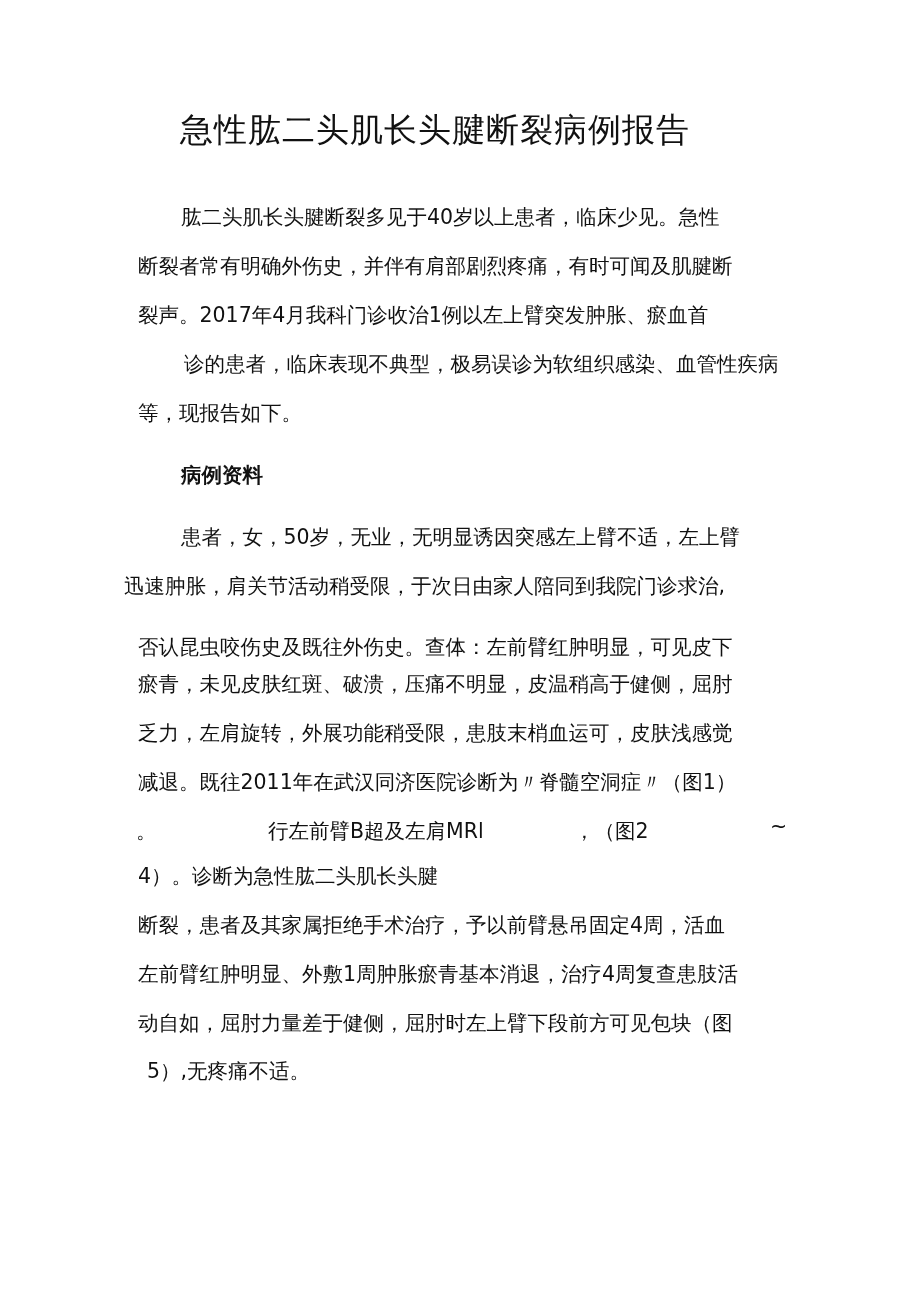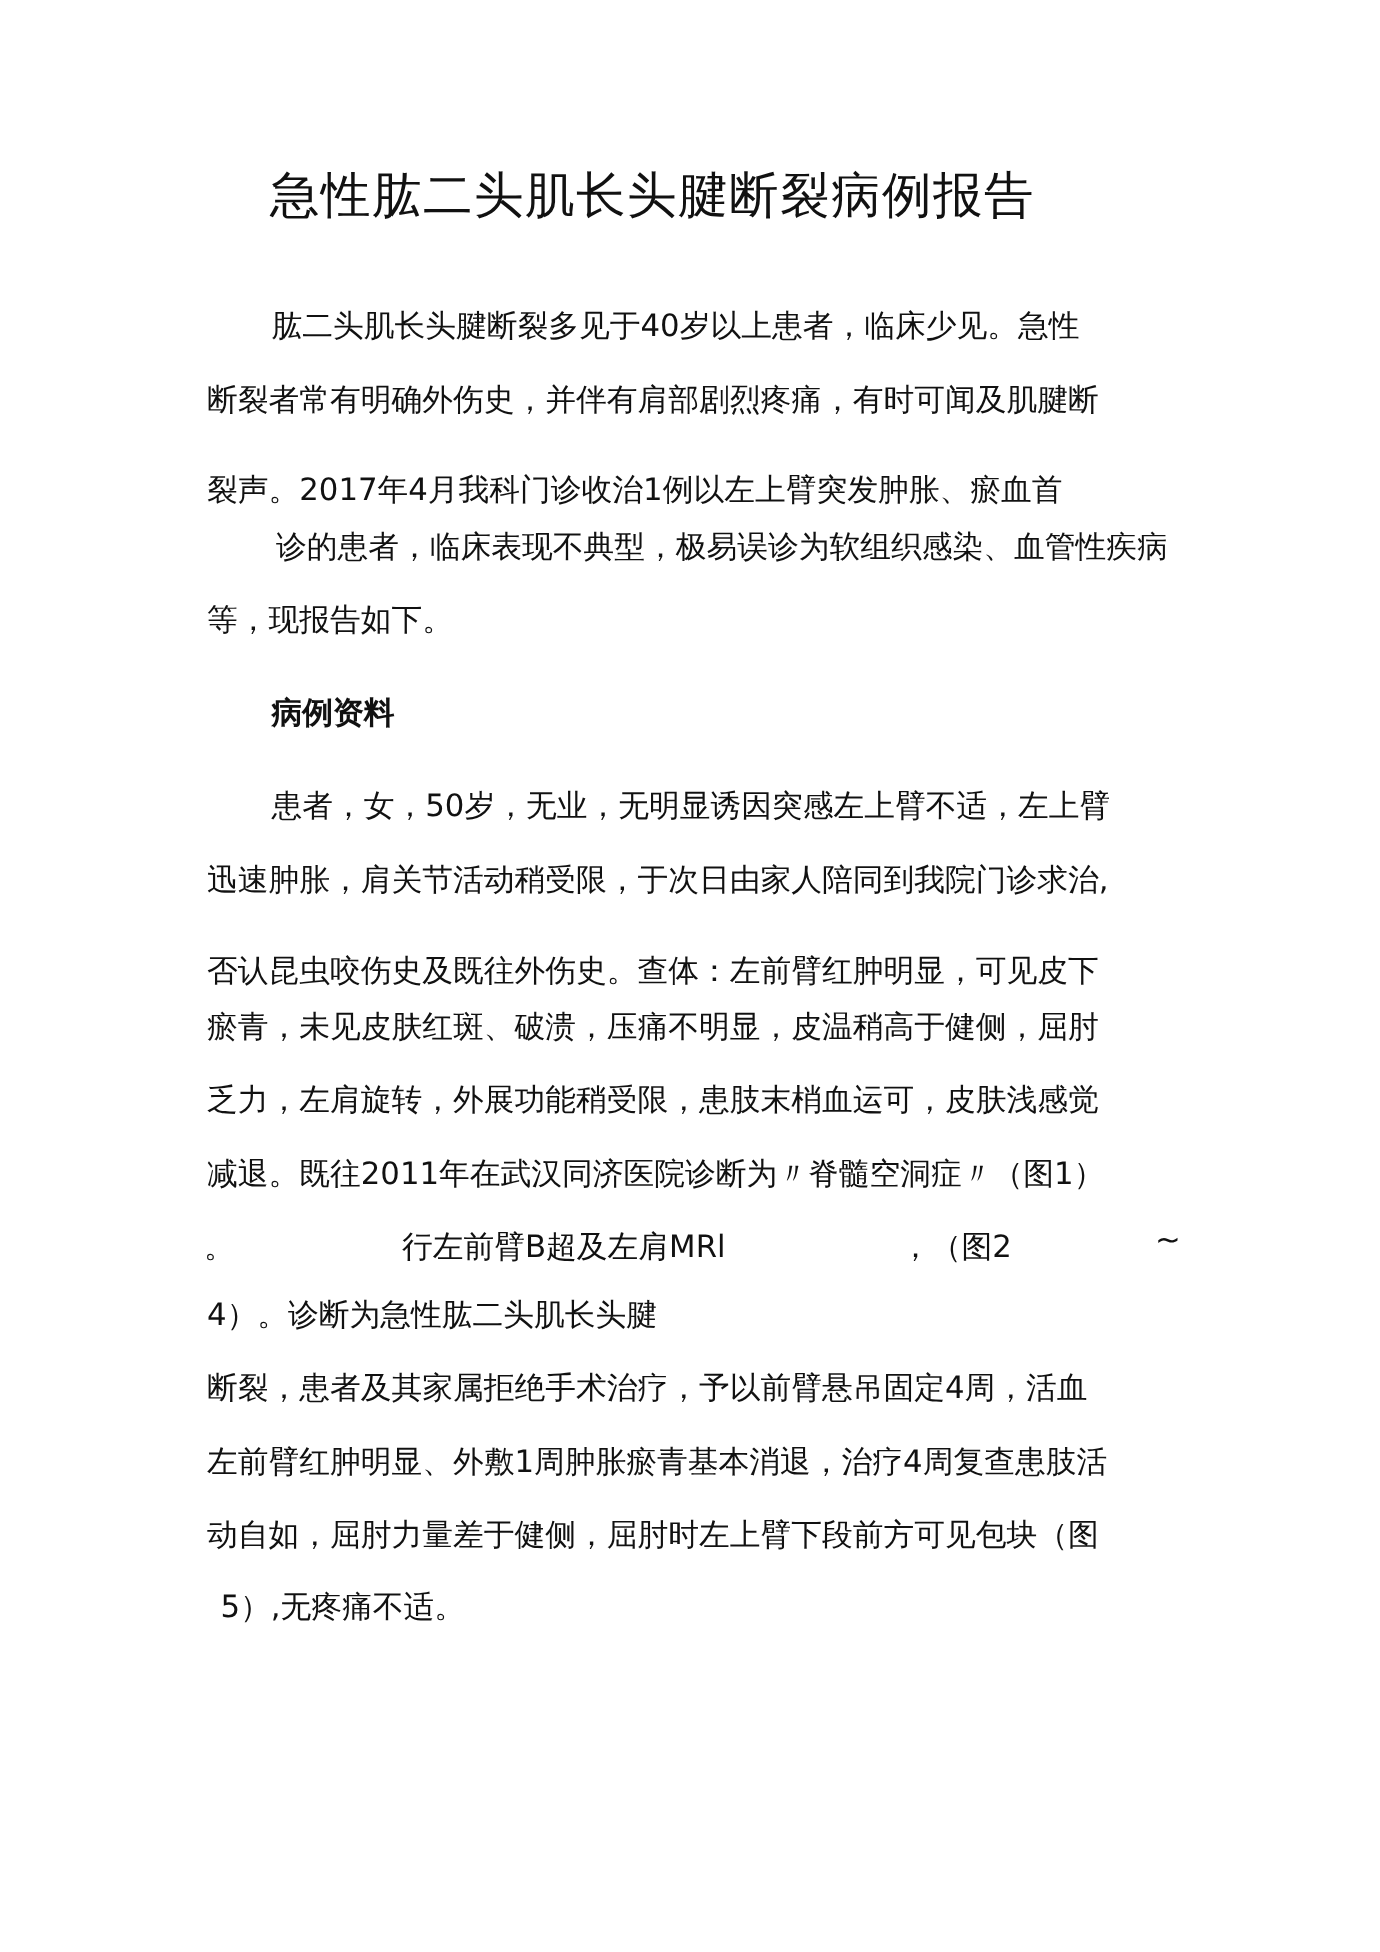--- a/index.html
+++ b/index.html
@@ -14,36 +14,36 @@
   </style>
 </head>
 <body>
 
 <div class="page">
 
   <h1 class="title">急性肱二头肌长头腱断裂病例报告</h1>
 
   <div class="line" style="left:181px; top:203px;">肱二头肌长头腱断裂多见于40岁以上患者，临床少见。急性</div>
   <div class="line" style="left:138px; top:252px;">断裂者常有明确外伤史，并伴有肩部剧烈疼痛，有时可闻及肌腱断</div>
-  <div class="line" style="left:138px; top:312px;">裂声。2017年4月我科门诊收治1例以左上臂突发肿胀、瘀血首</div>
+  <div class="line" style="left:138px; top:301px;">裂声。2017年4月我科门诊收治1例以左上臂突发肿胀、瘀血首</div>
   <div class="line" style="left:138px; top:350px;margin-left:46px;">诊的患者，临床表现不典型，极易误诊为软组织感染、血管性疾病</div>
   <div class="line" style="left:138px; top:399px;">等，现报告如下。</div>
 
   <div class="line heading" style="left:181px; top:461px;">病例资料</div>
 
   <div class="line" style="left:181px; top:523px;">患者，女，50岁，无业，无明显诱因突感左上臂不适，左上臂</div>
-  <div class="line" style="left:138px; top:572px;">迅速肿胀，肩关节活动稍受限，于次日由家人陪同到我院门诊求治,</div>
+  <div class="line" style="left:124px; top:572px;">迅速肿胀，肩关节活动稍受限，于次日由家人陪同到我院门诊求治,</div>
   <div class="line" style="left:138px; top:621px;margin-top:12px;">否认昆虫咬伤史及既往外伤史。查体：左前臂红肿明显，可见皮下</div>
   <div class="line" style="left:138px; top:670px;">瘀青，未见皮肤红斑、破溃，压痛不明显，皮温稍高于健侧，屈肘</div>
   <div class="line" style="left:138px; top:719px;">乏力，左肩旋转，外展功能稍受限，患肢末梢血运可，皮肤浅感觉</div>
   <div class="line" style="left:138px; top:768px;">减退。既往2011年在武汉同济医院诊断为〃脊髓空洞症〃（图1）</div>
 
   <div class="frag" style="left:136px; top:817px;">。</div>
   <div class="frag" style="left:268px; top:817px;">行左前臂B超及左肩MRl</div>
-  <div class="frag" style="left:600px; top:817px;">，（图2</div>
+  <div class="frag" style="left:574px; top:817px;">，（图2</div>
   <div class="frag" style="left:770px; top:812px;">~</div>
 
   <div class="line" style="left:138px; top:862px;">4）。诊断为急性肱二头肌长头腱</div>
   <div class="line" style="left:138px; top:911px;">断裂，患者及其家属拒绝手术治疗，予以前臂悬吊固定4周，活血</div>
   <div class="line" style="left:138px; top:960px;">左前臂红肿明显、外敷1周肿胀瘀青基本消退，治疗4周复查患肢活</div>
   <div class="line" style="left:138px; top:1009px;">动自如，屈肘力量差于健侧，屈肘时左上臂下段前方可见包块（图</div>
   <div class="line" style="left:147px; top:1057px;">5）,无疼痛不适。</div>
 
 </div>
 

